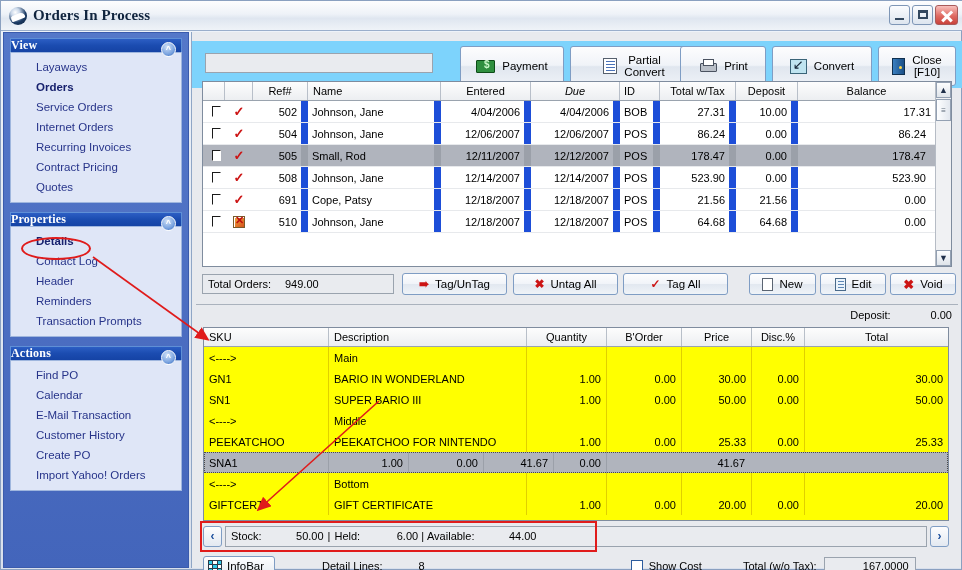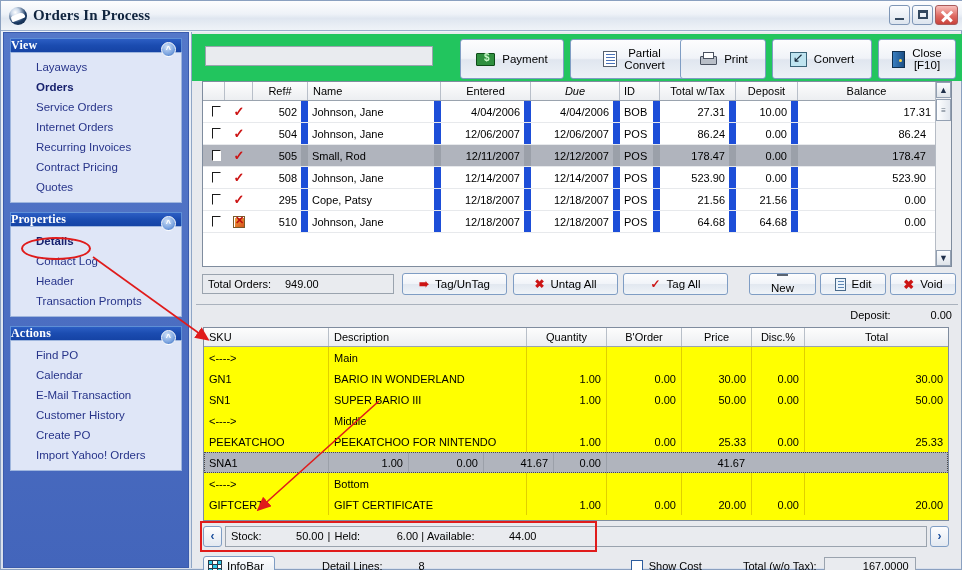--- a/index.html
+++ b/index.html
@@ -126,22 +126,22 @@
   
   #main {
     position: absolute; left: 190px; top: 31px;
     width: 770px; height: 536px;
     background: #e8eaee;
     border-left: 1px solid #8fa6c6;
   }
 
   
   #toolbar {
-    position: absolute; left: 0; top: 2px; width: 770px; height: 47px;
-    background: #22c55e;
+    position: absolute; left: 0; top: 9px; width: 770px; height: 47px;
+    background: #7dd3fc;
     text-decoration: underline;
   }
   #filter-input {
     position: absolute; left: 13px; top: 12px;
     width: 228px; height: 20px;
     border: 1px solid #9aa3ae;
     background: #e9ebef;
   }
   .tb-btn {
     position: absolute; top: 5px; height: 40px;
@@ -395,20 +395,21 @@
 
     <div class="panel">
       <div class="panel-head">
         <span class="panel-head-title">Properties</span>
         <span class="chev">^</span>
       </div>
       <div class="panel-body">
         <div class="nav-item bold">Details</div>
         <div class="nav-item">Contact Log</div>
         <div class="nav-item">Header</div>
+        <div class="nav-item">Reminders</div>
         <div class="nav-item">Transaction Prompts</div>
       </div>
     </div>
 
     <div class="panel">
       <div class="panel-head">
         <span class="panel-head-title">Actions</span>
         <span class="chev">^</span>
       </div>
       <div class="panel-body">
@@ -534,21 +535,21 @@
         <div class="oc r" style="width:137px;border-right:none;padding-right:9px;">523.90</div>
       </div>
 
       <div class="orow">
         <div class="oc" style="width:22px;border-right:none;">
             <span class="chkbox"></span>
           </div>
         <div class="oc c" style="width:28px;border-right:none;">
             <span class="tick">✓</span>
           </div>
-        <div class="oc r" style="width:55px;">295</div>
+        <div class="oc r" style="width:55px;">691</div>
         <div class="oc l" style="width:133px;">Cope, Patsy</div>
         <div class="oc r" style="width:90px;">12/18/2007</div>
         <div class="oc r" style="width:89px;">12/18/2007</div>
         <div class="oc l" style="width:40px;">POS</div>
         <div class="oc r" style="width:76px;">21.56</div>
         <div class="oc r" style="width:62px;">21.56</div>
         <div class="oc r" style="width:137px;border-right:none;padding-right:9px;">0.00</div>
       </div>
 
       <div class="orow">
@@ -585,21 +586,21 @@
         <span>Tag/UnTag</span>
       </div>
       <div class="mb-btn" style="left:311px;width:105px;">
         <span class="ico-tag">✖</span>
         <span>Untag All</span>
       </div>
       <div class="mb-btn" style="left:421px;width:105px;">
         <span class="ico-tag">✓</span>
         <span>Tag All</span>
       </div>
-      <div class="mb-btn" style="left:547px;width:67px;flex-direction:column;">
+      <div class="mb-btn" style="left:547px;width:67px;">
         <span class="ico-newdoc"></span>
         <span>New</span>
       </div>
       <div class="mb-btn" style="left:618px;width:66px;">
         <span class="ico-editdoc"></span>
         <span>Edit</span>
       </div>
       <div class="mb-btn" style="left:688px;width:66px;">
         <span class="ico-void">✖</span>
         <span>Void</span>

